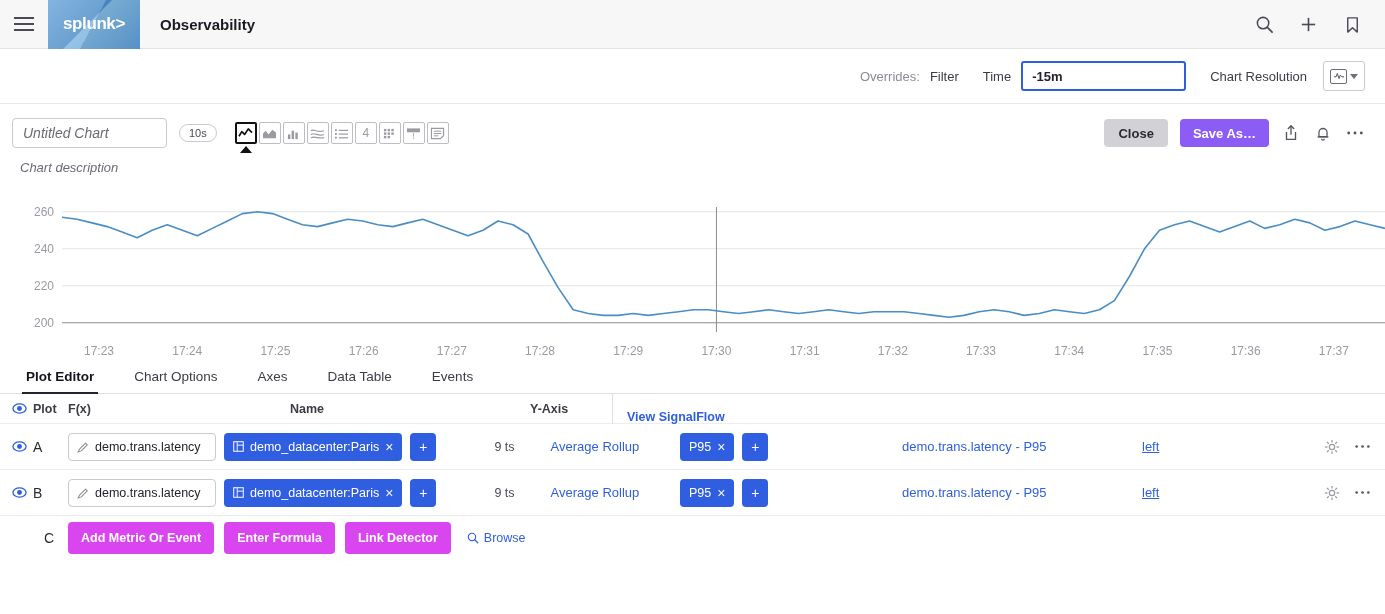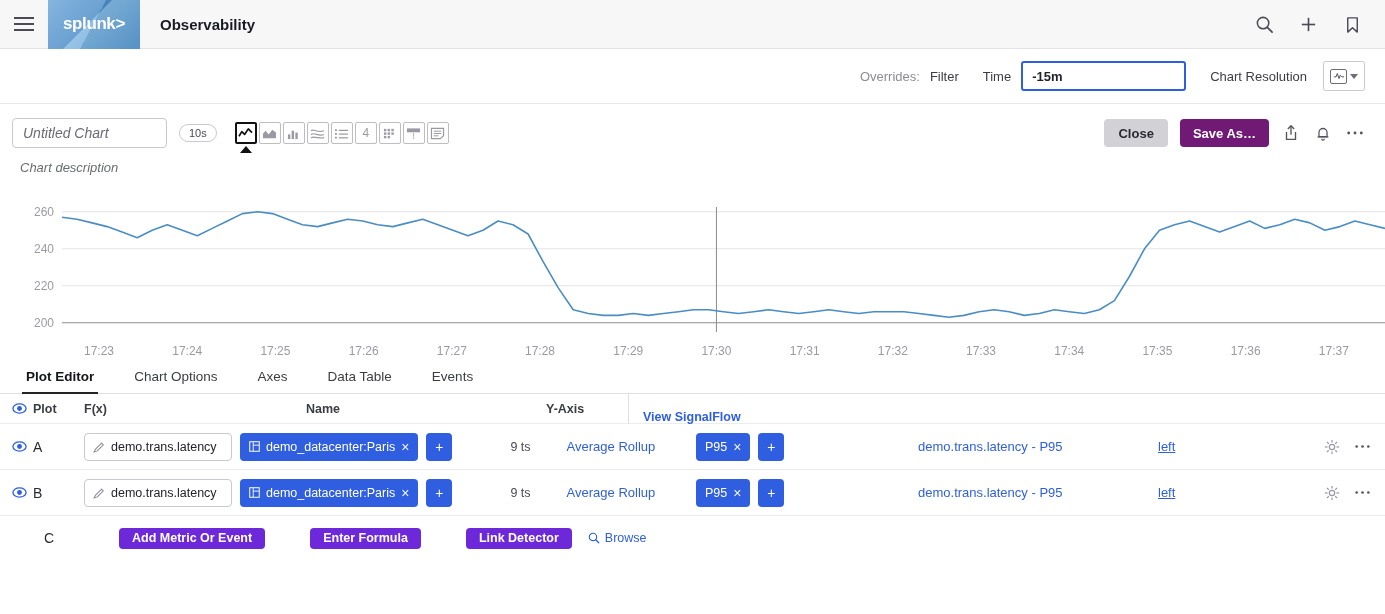--- a/index.html
+++ b/index.html
@@ -82,21 +82,21 @@
     content:""; position:absolute; bottom:-11px; left:50%; transform:translateX(-50%);
     width:0;height:0;border-left:6px solid transparent;border-right:6px solid transparent;border-bottom:7px solid #111;
   }
   .head-actions { margin-left:auto; display:flex; align-items:center; gap:12px; }
   .btn-close {
     background:#d2d2d6; color:#2a2a33; border:none; border-radius:4px;
     height:28px; padding:0 14px; font-size:13px; font-weight:bold; cursor:pointer;
     font-family:"Liberation Sans",sans-serif;
   }
   .btn-save {
-    background:#701a75; color:#fff; border:none; border-radius:4px;
+    background:#8b5cf6; color:#fff; border:none; border-radius:4px;
     height:28px; padding:0 13px; font-size:13px; font-weight:bold; cursor:pointer;
     font-family:"Liberation Sans",sans-serif;
   }
   .hicon { width:20px; height:20px; display:flex; align-items:center; justify-content:center; cursor:pointer; color:#55555f; }
 
   .chart-desc { padding:6px 20px 0 20px; font-size:13px; font-style:italic; color:#6b6b76; }
 
   
   .chart-wrap { padding:12px 0 0 0; height:185px; position:relative; }
   .tabs {
@@ -109,21 +109,21 @@
   .tab.active { font-weight:bold; color:#14141c; }
   .tab.active::after {
     content:""; position:absolute; left:10px; right:10px; bottom:-1px; height:2.5px; background:#23232b;
   }
 
   
   .thead {
     display:flex; align-items:center; height:30px; font-size:12.5px;
     font-weight:bold; color:#3c3c46; border-bottom:1px solid #ececef;
   }
-  .c-plot { width:84px; display:flex; align-items:center; gap:6px; padding-left:12px; }
+  .c-plot { width:68px; display:flex; align-items:center; gap:6px; padding-left:12px; }
   .c-signal { width:612px; }
   .c-fx { width:222px; }
   .c-name { width:240px; }
   .c-yaxis { width:82px; }
   .c-sf { flex:1; padding-left:14px; border-left:1px solid #e0e0e4; height:30px; display:flex; align-items:flex-end; }
   .link { color:#2f5fe0; cursor:pointer; }
   .link-u { color:#2f5fe0; cursor:pointer; text-decoration:underline; }
 
   .prow {
     display:flex; align-items:center; height:46px; border-bottom:1px solid #ececef; font-size:13px;
@@ -148,24 +148,23 @@
   }
   .ts-txt { margin-left:58px; font-size:12.5px; color:#4a4a55; }
   .rollup { margin-left:36px; }
   .fx-cell { width:222px; display:flex; align-items:center; }
   .name-cell { width:240px; }
   .yaxis-cell { width:82px; }
   .act-cell { flex:1; display:flex; align-items:center; justify-content:flex-end; gap:14px; padding-right:14px; color:#8b8b95; }
 
   .crow { display:flex; align-items:center; height:44px; }
   .bluebtn {
-    background:#6d28d9; color:#fff; border:none; border-radius:4px; height:21px;
+    background:#d946ef; color:#fff; border:none; border-radius:4px; height:32px;
     padding:0 13px; font-size:12.5px; font-weight:bold; cursor:pointer; margin-right:10px;
     font-family:"Liberation Sans",sans-serif;
-    margin-left:35px;
   }
   .browse { display:flex; align-items:center; gap:5px; color:#2f5fe0; cursor:pointer; font-size:12.5px; margin-left:6px; }
 </style>
 </head>
 <body>
 
 <div class="topnav">
   <div class="hamburger">
     <i></i>
       <i></i>

